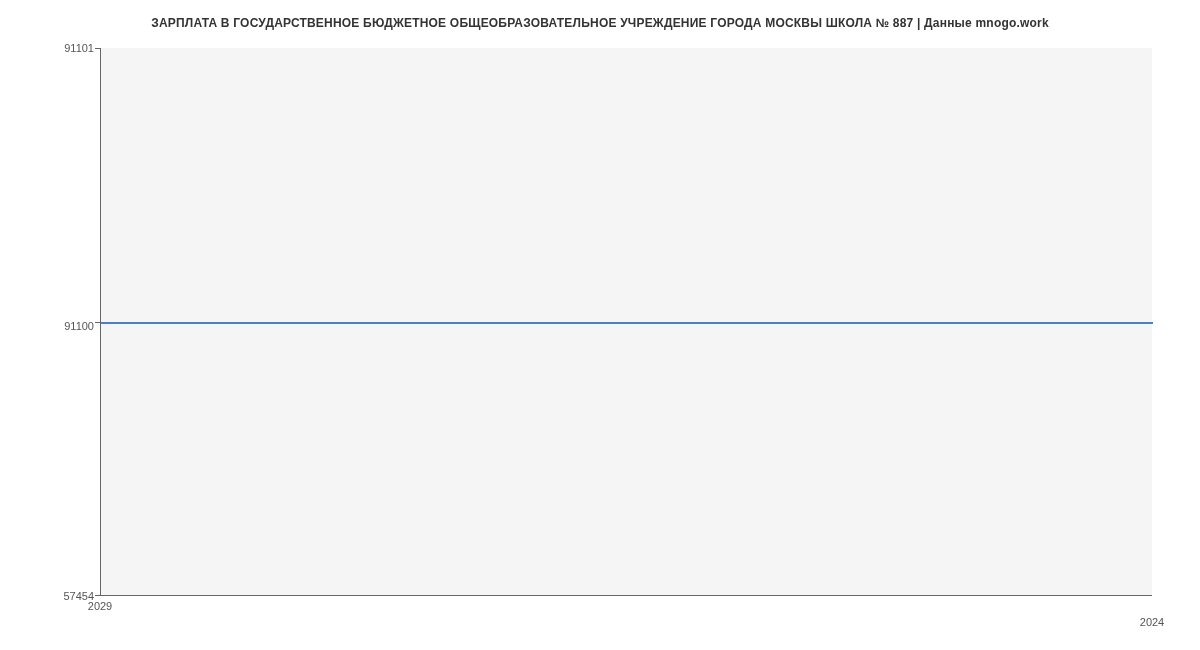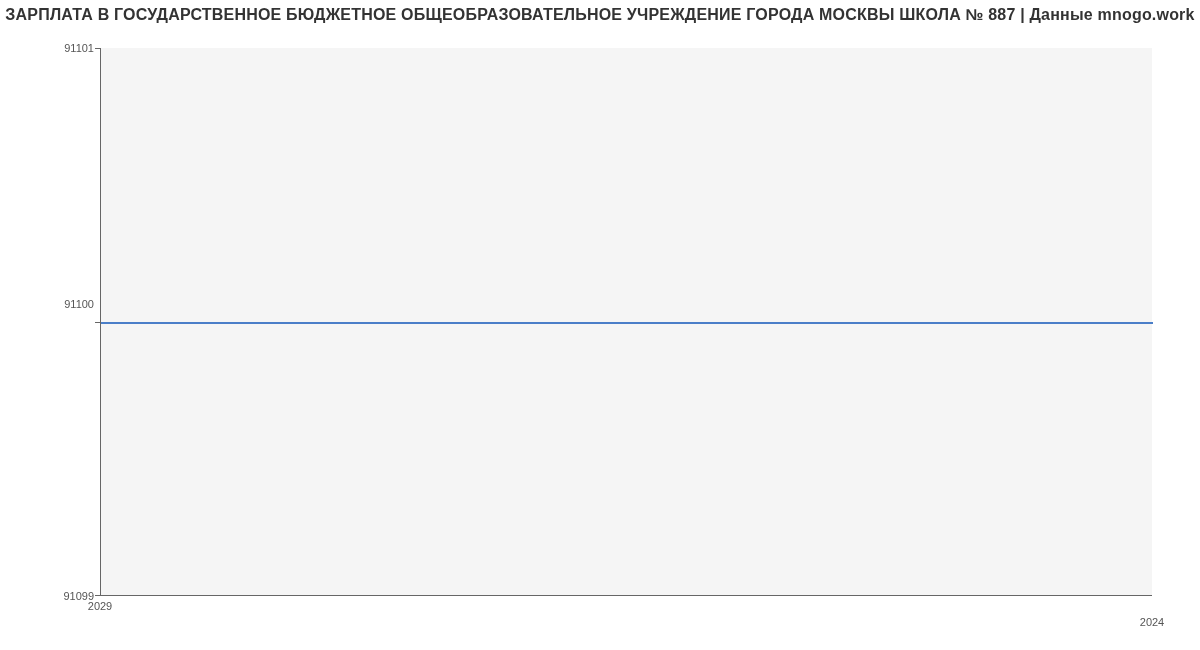--- a/index.html
+++ b/index.html
@@ -7,24 +7,24 @@
     padding: 0;
     width: 1200px;
     height: 650px;
     background: #ffffff;
     font-family: Verdana, Geneva, sans-serif;
     color: #333;
   }
   .title {
     width: 100%;
     text-align: center;
-    font-size: 16px;
+    font-size: 12px;
     font-weight: bold;
     letter-spacing: 0.2px;
-    padding-top: 6px;
+    padding-top: 16px;
     color: #333;
   }
   .chart-wrap {
     position: absolute;
     left: 0;
     top: 0;
     width: 1200px;
     height: 650px;
   }
   .plot-area {
@@ -77,19 +77,19 @@
   <div class="plot-area">
 
     <div class="data-line" style="left:0; width:1052px; top:274px;"></div>
   </div>
 
   <div class="y-tick-mark" style="top:48px;"></div>
   <div class="y-tick-mark" style="top:322px;"></div>
   <div class="y-tick-mark" style="top:595px;"></div>
 
   <div class="y-tick-label" style="top:48px;">91101</div>
-  <div class="y-tick-label" style="top:304px;text-align:right;">91100</div>
-  <div class="y-tick-label" style="top:596px;">91099</div>
+  <div class="y-tick-label" style="top:326px;text-align:right;">91100</div>
+  <div class="y-tick-label" style="top:596px;">57454</div>
 
   <div class="x-tick-label" style="left:100px;">2029</div>
   <div class="x-tick-label" style="left:1152px;margin-top:16px;">2024</div>
 
 </div>
 
 </body></html>

